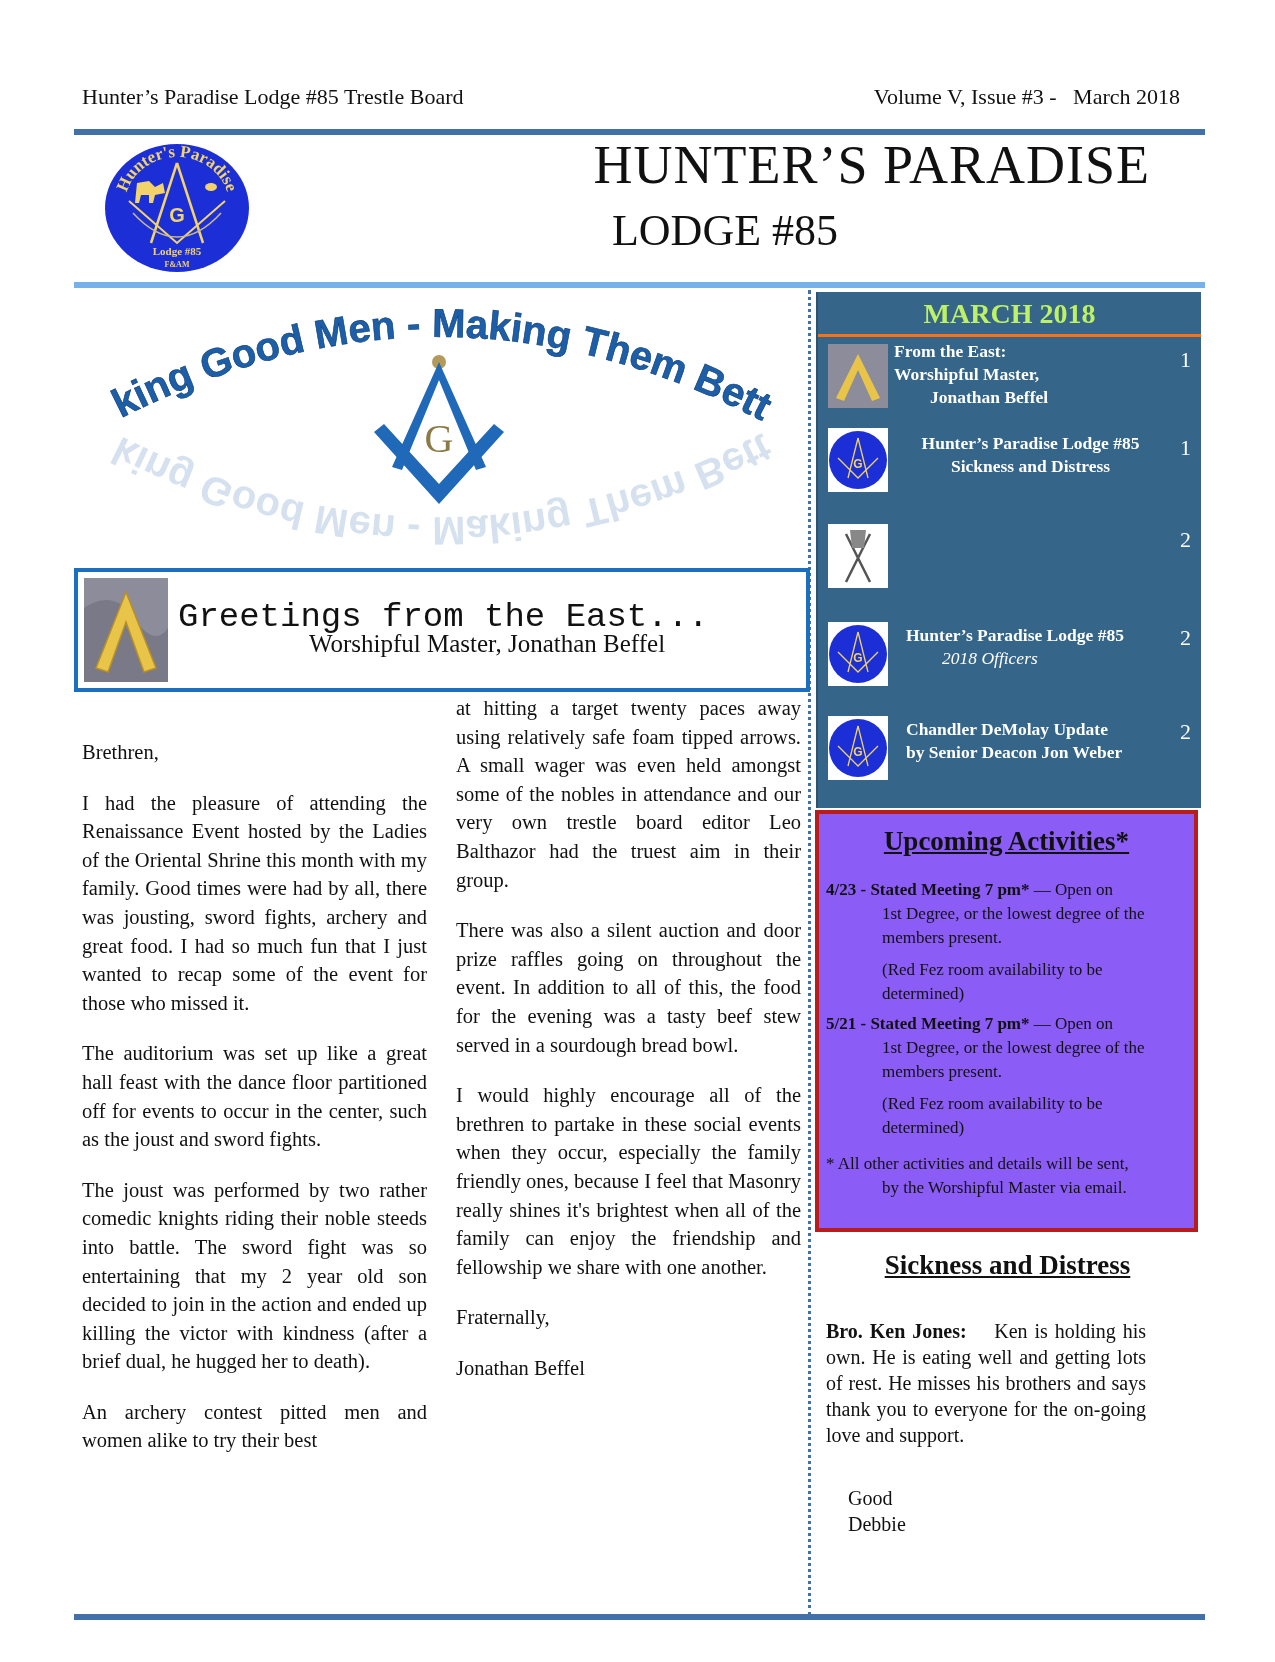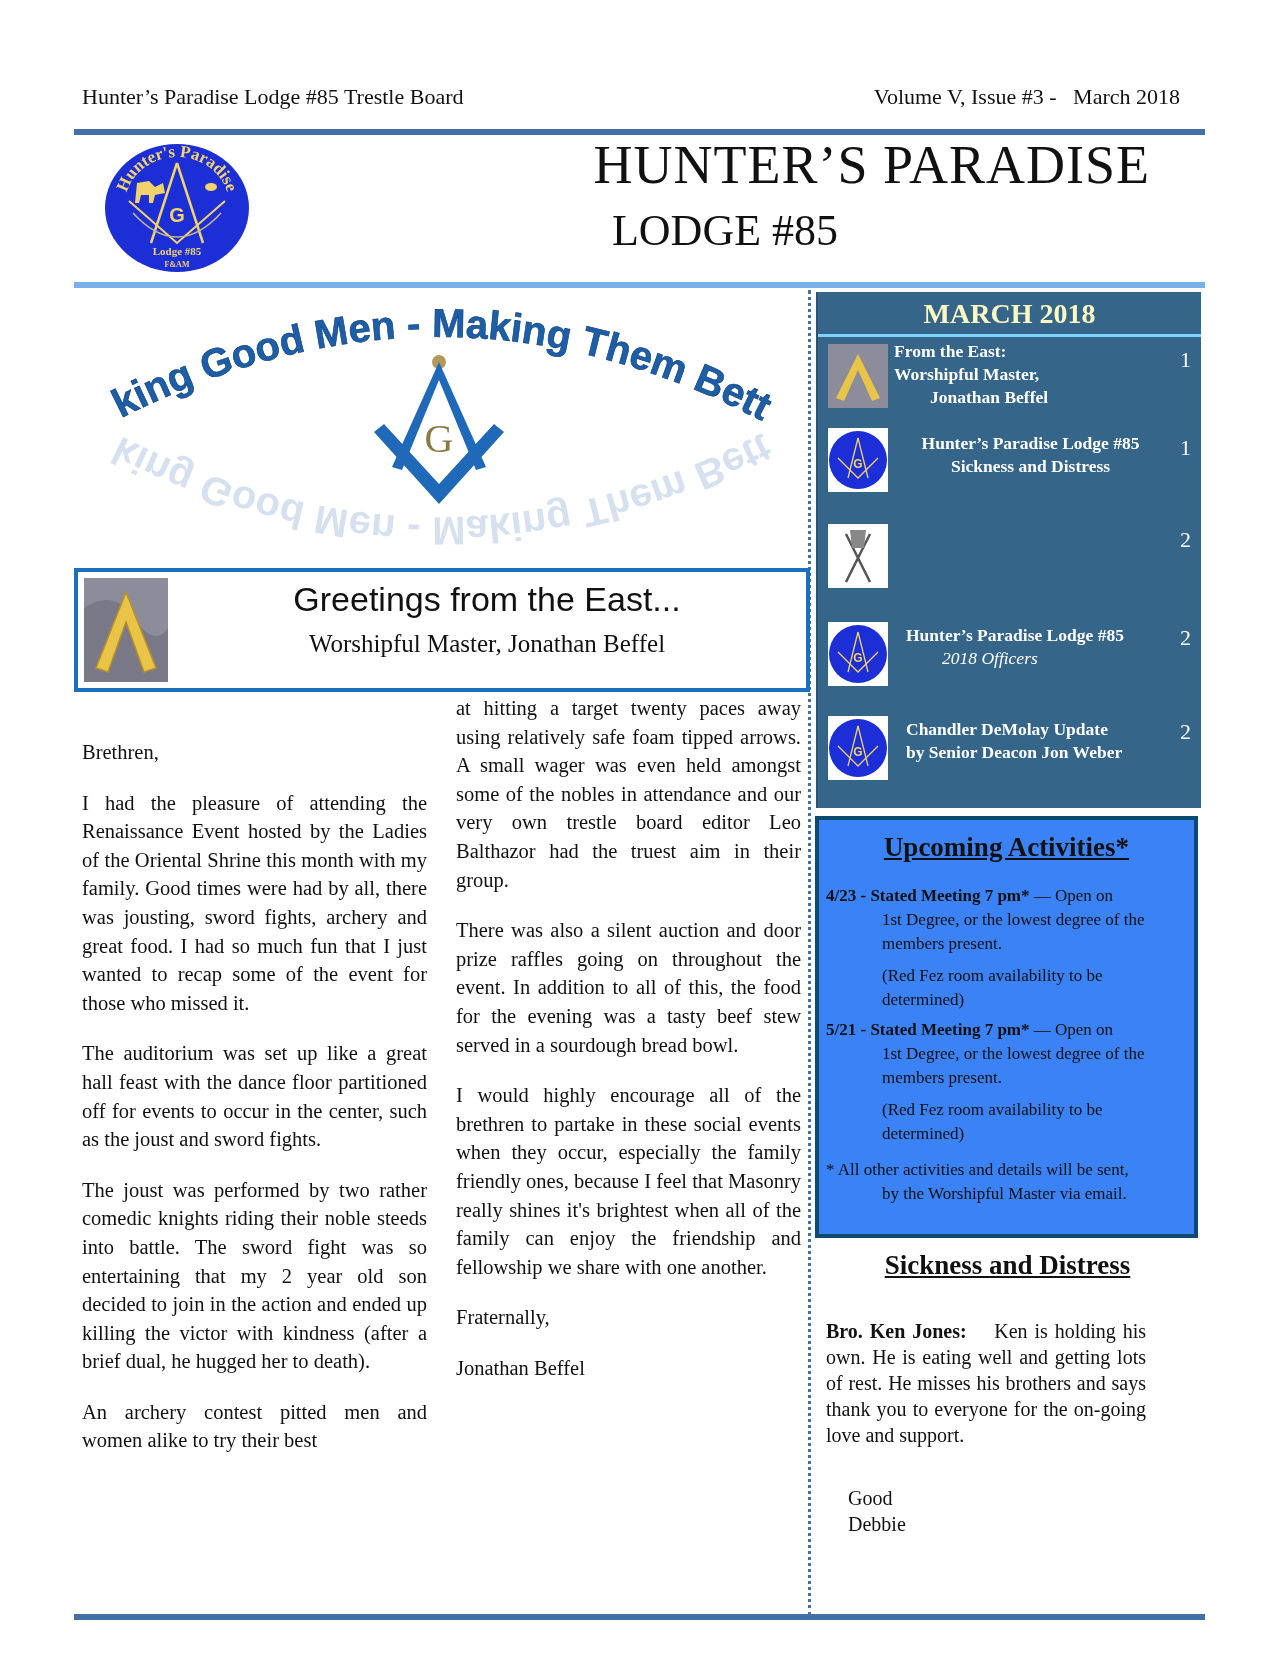--- a/index.html
+++ b/index.html
@@ -16,38 +16,38 @@
   .rule-bottom { left: 74px; width: 1131px; top: 1614px; height: 6px; background: #4470a8; }
   .logo { left: 103px; top: 143px; width: 148px; height: 130px; }
   .title1 { left: 300px; width: 850px; top: 134px; text-align: right; font-size: 54px; letter-spacing: 1px; font-family: "Liberation Serif", serif; font-weight: 400; }
   .title2 { left: 300px; width: 850px; top: 205px; text-align: center; font-size: 44px; font-family: "Liberation Serif", serif; }
   .dotted-v { left: 808px; top: 290px; height: 1326px; width: 0; border-left: 3px dotted #4470a8; }
 
   .motto { left: 74px; top: 292px; width: 730px; height: 260px; }
 
   .greet-box { left: 74px; top: 568px; width: 728px; height: 116px; border: 4px solid #1a6fbe; }
   .greet-img { position: absolute; left: 6px; top: 6px; width: 84px; height: 104px; }
-  .greet-title { position: absolute; left: 100px; right: 10px; top: 8px; text-align: center; font-size: 34px; font-family: Liberation Sans, sans-serif; }
+  .greet-title { position: absolute; left: 100px; right: 10px; top: 26px; font-size: 34px; font-family: Liberation Mono, monospace; }
   .greet-sub { position: absolute; left: 100px; right: 10px; top: 58px; text-align: center; font-size: 25px; font-family: "Liberation Serif", serif; }
 
   .col { font-size: 20.5px; line-height: 28.6px; text-align: justify; font-family: "Liberation Serif", serif; }
   .col p { margin: 0 0 22px 0; }
   .col1 { left: 82px; top: 694px; width: 345px; margin-top: 44px; }
   .col2 { left: 456px; top: 694px; width: 345px; }
 
   .side-panel { left: 816px; top: 292px; width: 383px; height: 516px; background: #356588; border-left: 2px solid #2a5273; }
-  .side-head { position: absolute; left: 0; right: 0; top: 0; height: 42px; border-bottom: 3px solid #7dd3fc; color: #fef9c3; text-align: center; font-size: 28px; font-weight: bold; line-height: 44px; font-family: "Liberation Serif", serif; }
+  .side-head { position: absolute; left: 0; right: 0; top: 0; height: 42px; border-bottom: 3px solid #f97316; color: #bef264; text-align: center; font-size: 28px; font-weight: bold; line-height: 44px; font-family: "Liberation Serif", serif; }
   .toc-item { position: absolute; left: 0; right: 0; color: #fff; font-family: "Liberation Serif", serif; font-weight: bold; font-size: 17.5px; line-height: 23px; }
   .toc-thumb { position: absolute; left: 10px; width: 60px; height: 64px; background: #fff; }
   .toc-text { position: absolute; left: 78px; right: 40px; }
   .toc-page { position: absolute; right: 10px; font-weight: normal; font-size: 22px; }
   .toc-text .l { display: block; white-space: nowrap; }
   .it { font-style: italic; font-weight: normal; }
 
-  .act-box { left: 815px; top: 810px; width: 375px; height: 414px; border: 4px solid #0c4a6e; background: #3b82f6; margin-top: 6px; }
+  .act-box { left: 815px; top: 810px; width: 375px; height: 414px; border: 4px solid #b91c1c; background: #8b5cf6; }
   .act-head { position: absolute; left: 0; right: 0; top: 12px; text-align: center; font-size: 27px; font-weight: bold; text-decoration: underline; font-family: "Liberation Serif", serif; }
   .act-item { position: absolute; left: 7px; right: 8px; font-size: 17px; line-height: 24px; font-family: "Liberation Serif", serif; }
   .act-item .ind { padding-left: 56px; display: block; }
   .act-item b { font-weight: bold; }
   .act-note { margin-top: 8px; }
 
   .sick-head { left: 816px; width: 383px; top: 1250px; text-align: center; font-size: 27px; font-weight: bold; text-decoration: underline; font-family: "Liberation Serif", serif; }
   .sick-body { left: 826px; width: 320px; top: 1318px; font-size: 20px; line-height: 26px; text-align: justify; font-family: "Liberation Serif", serif; }
   .sig { left: 848px; top: 1485px; font-size: 20px; line-height: 26px; font-family: "Liberation Serif", serif; }
 </style>

